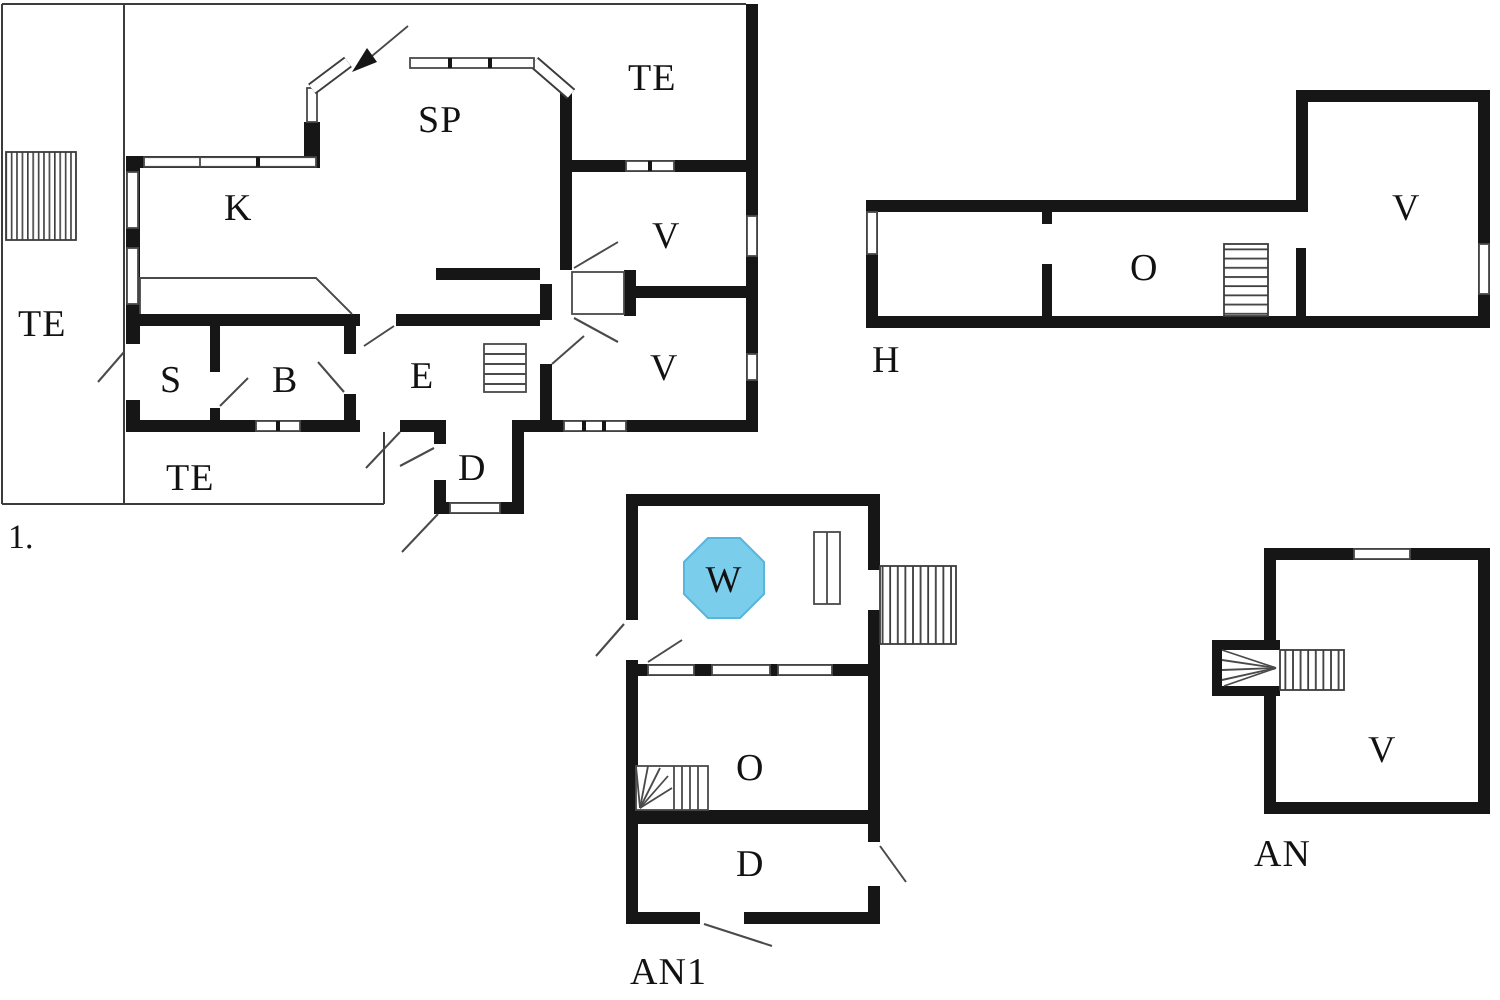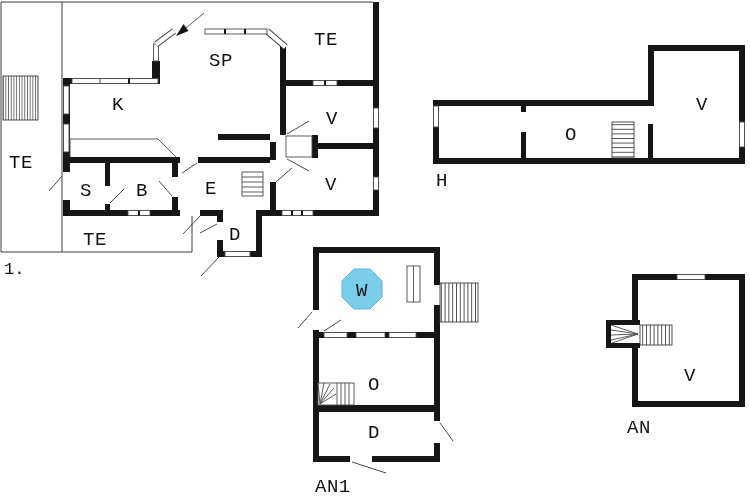--- a/index.html
+++ b/index.html
@@ -1,17 +1,17 @@
 <!DOCTYPE html>
 <html><head>
 <meta charset="utf-8">
 <style>
   html,body{margin:0;padding:0;background:#ffffff;}
   #stage{position:relative;width:750px;height:500px;background:#ffffff;overflow:hidden;
-         font-family:Liberation Mono, monospace;}
+         font-family:Liberation Serif, serif;}
   svg{display:block;}
   .wall{fill:#161616;stroke:none;}
   .thin{stroke:#3c3c3c;stroke-width:1;fill:none;}
   .thin2{stroke:#4a4a4a;stroke-width:0.9;fill:none;}
   .win{fill:#ffffff;stroke:#4a4a4a;stroke-width:0.9;}
   .gap{fill:#ffffff;stroke:none;}
   .swing{stroke:#4a4a4a;stroke-width:1;fill:none;}
   .lbl{fill:#121212;font-size:19px;letter-spacing:0.5px;}
   .lbl-sm{fill:#121212;font-size:17px;}
   .stair{fill:#ffffff;stroke:#4a4a4a;stroke-width:0.9;}

